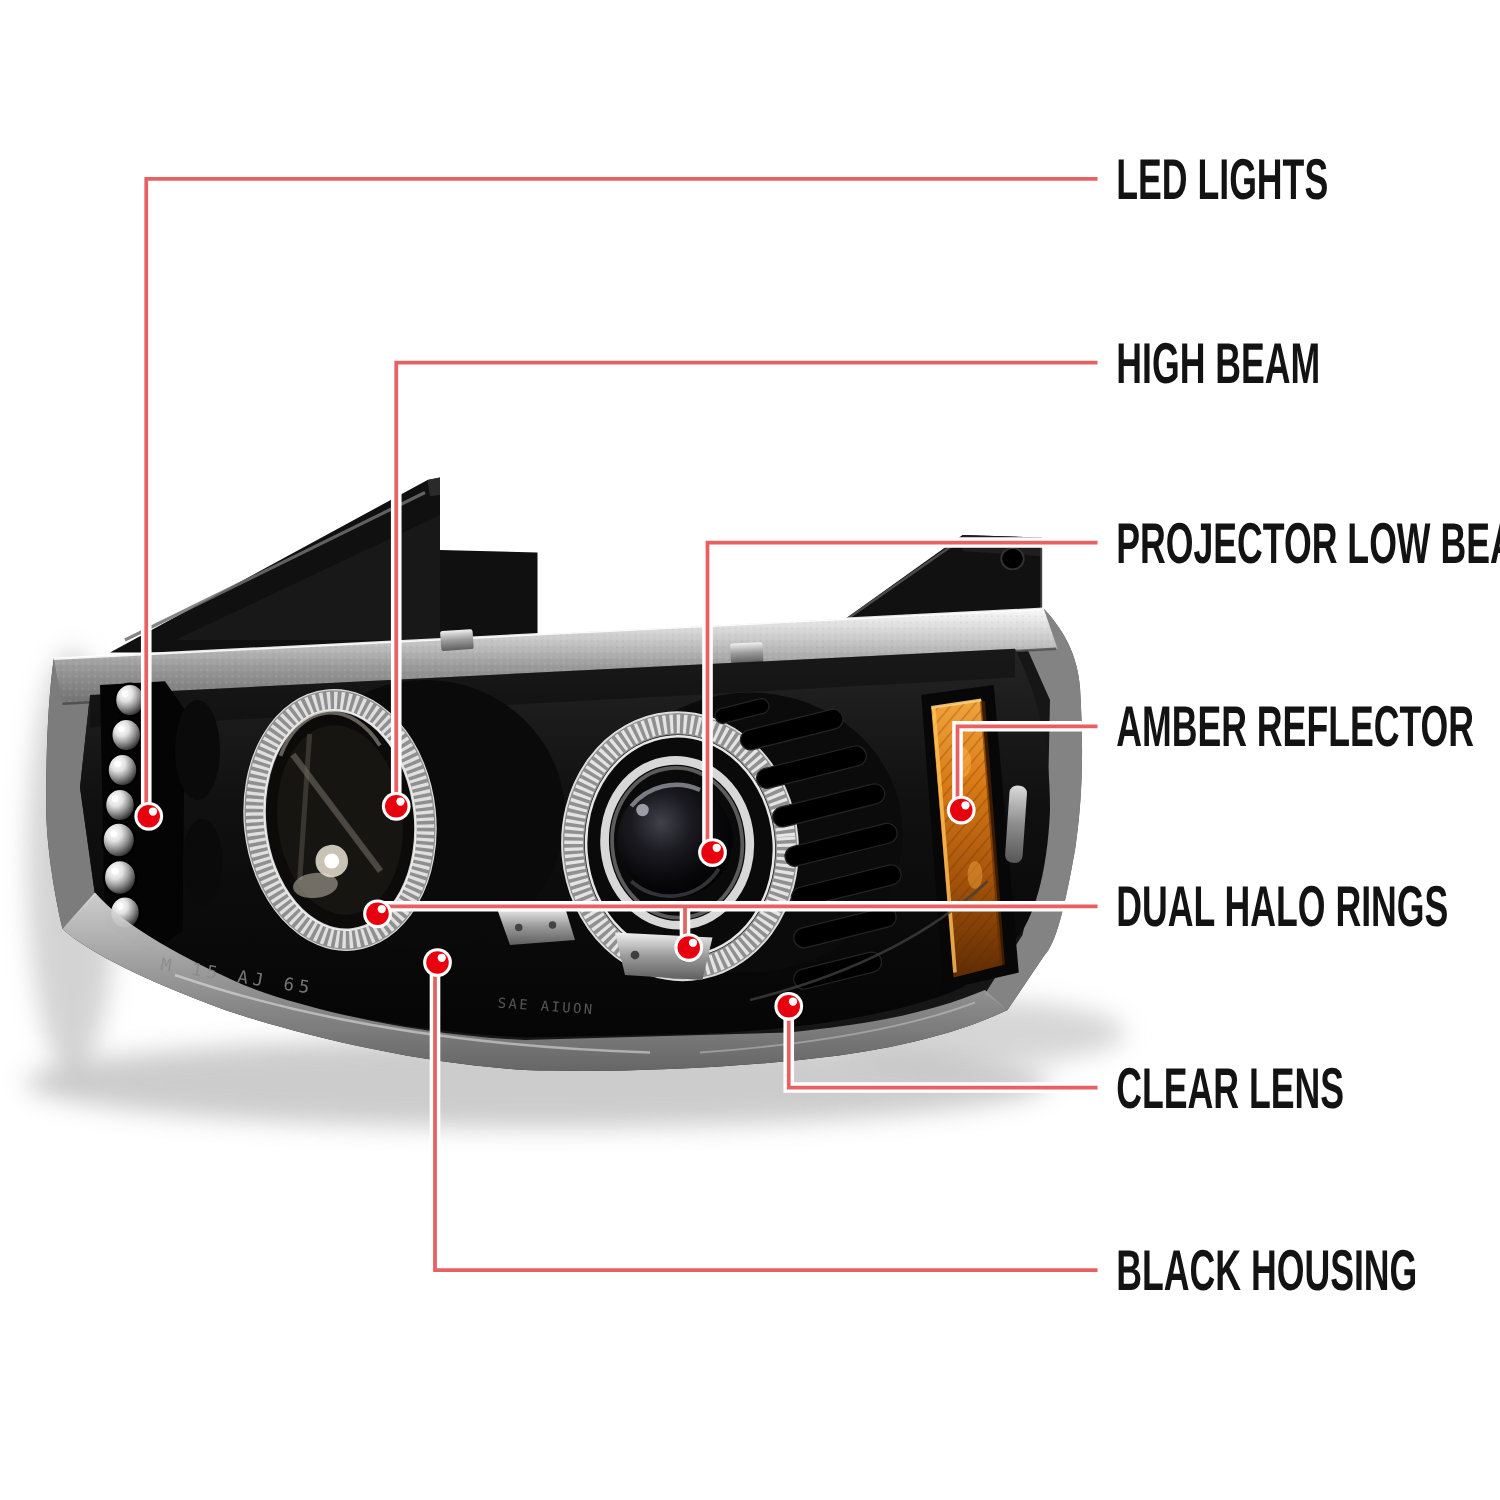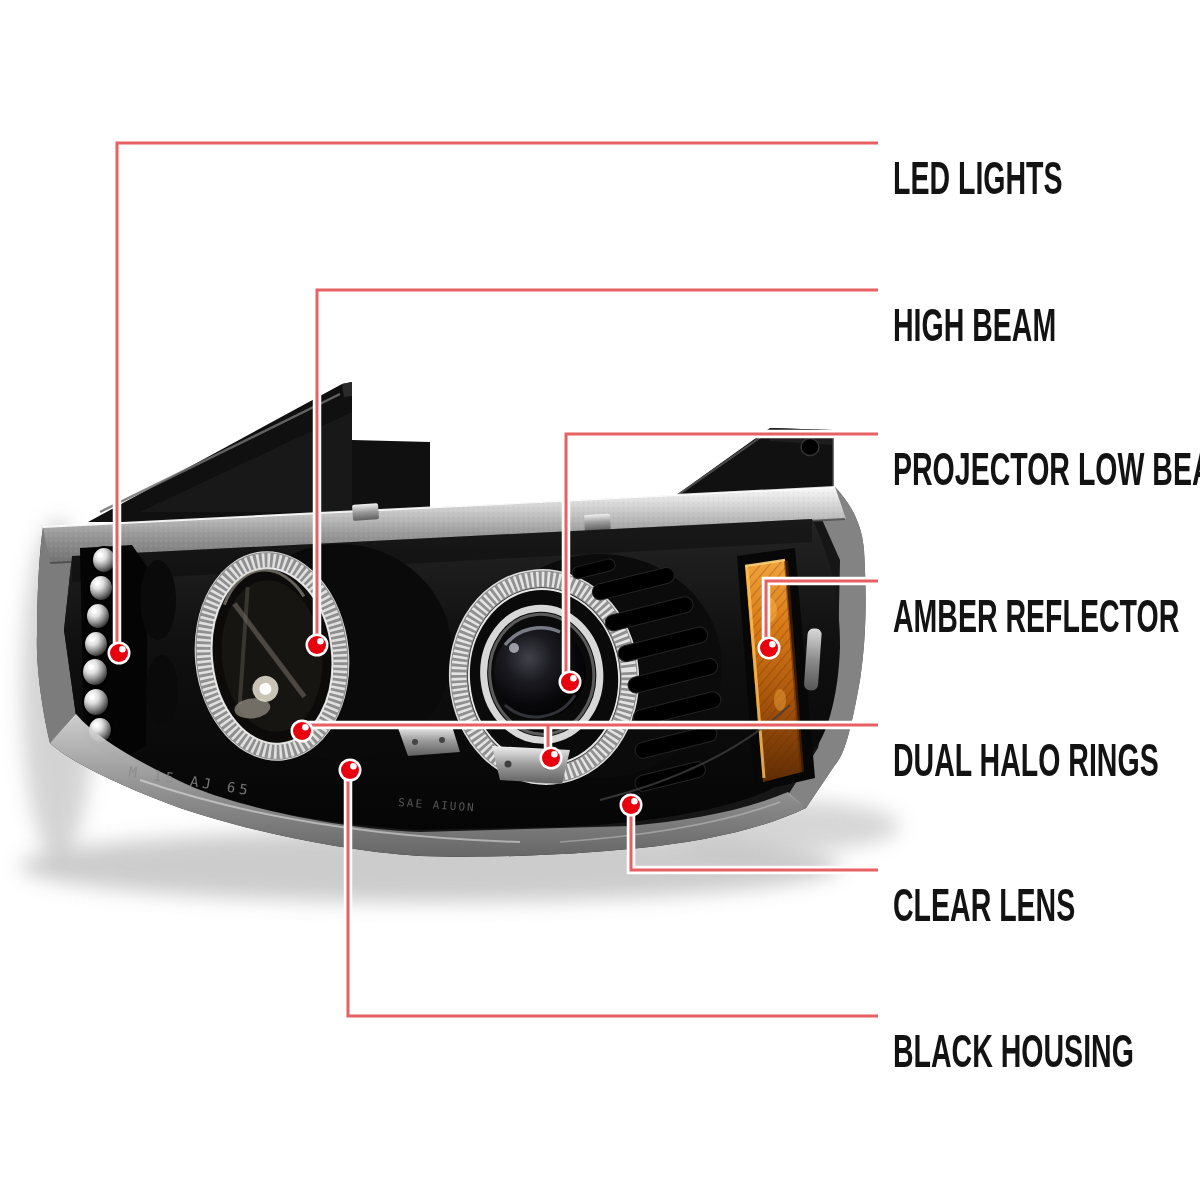--- a/index.html
+++ b/index.html
@@ -13,21 +13,21 @@
   body{
     width:1200px;height:1200px;
     background:var(--background);
     font-family:"Liberation Sans", sans-serif;
     position:relative;overflow:hidden;
   }
   .stage{position:absolute;inset:0;width:1200px;height:1200px;}
   .art,.overlay{position:absolute;left:0;top:0;width:1200px;height:1200px;}
   .art{z-index:1}
   .overlay{z-index:2}
-  .labels{position:absolute;inset:0;z-index:3;margin-top:35px;}
+  .labels{position:absolute;inset:0;z-index:3;}
   .callout-label{
     position:absolute;left:893px;
     transform:translateY(-50%) scaleX(0.62);
     transform-origin:left center;
     font-weight:700;font-size:46px;line-height:1;
     letter-spacing:0px;color:var(--label-color);
     white-space:nowrap;
   }
   .c-case{fill:none;stroke:#fff;stroke-width:8.5px;}
   .c-line{fill:none;stroke:var(--line-color);stroke-width:3px;}

